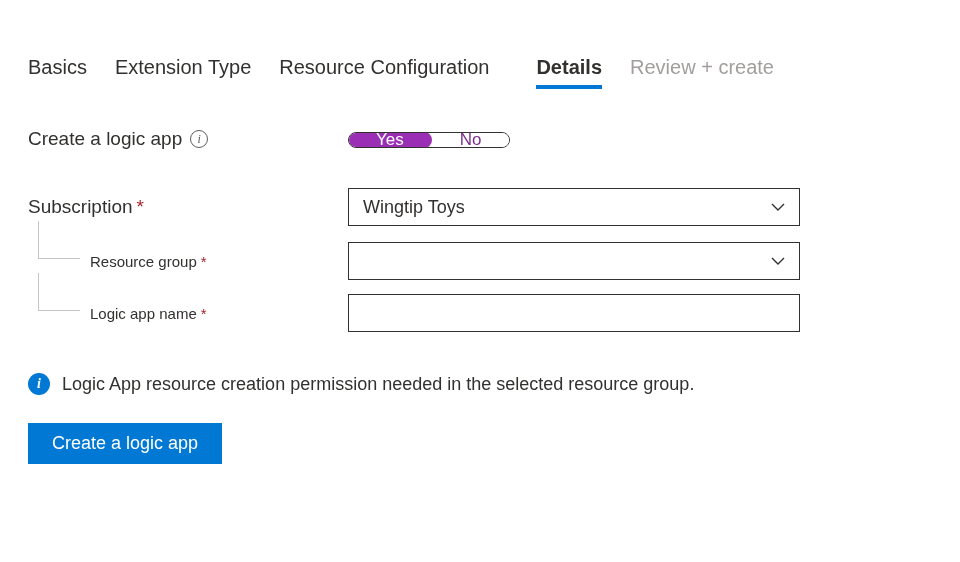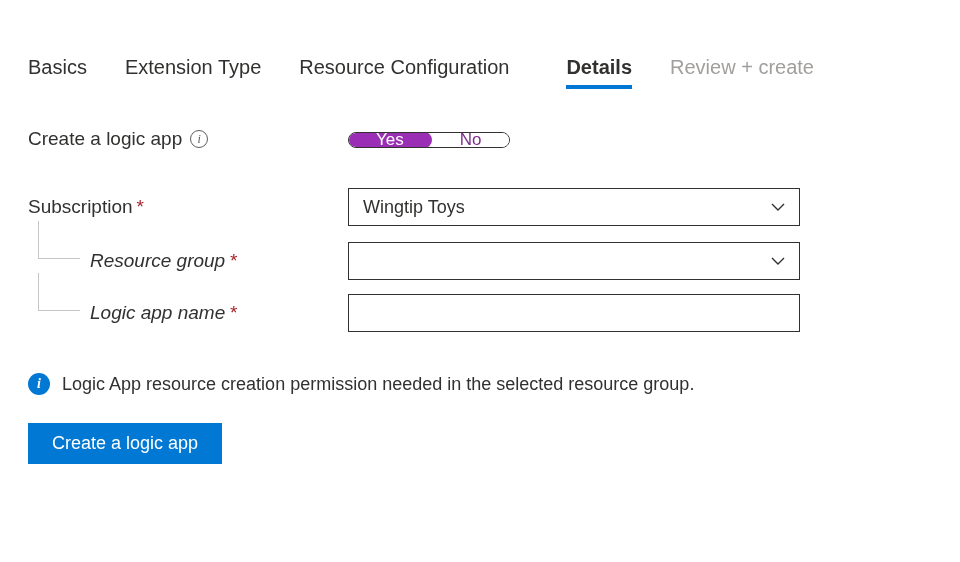--- a/index.html
+++ b/index.html
@@ -10,21 +10,21 @@
       background: #fff;
       padding: 0;
       width: 960px;
       height: 562px;
     }
     .wrap {
       padding: 55px 28px 0 28px;
     }
     .tabs {
       display: flex;
-      gap: 38px;
+      gap: 28px;
       align-items: flex-end;
       margin-bottom: 30px;
     }
     .tab {
       font-size: 20px;
       color: #323130;
       padding-bottom: 6px;
       cursor: pointer;
       border-bottom: 4px solid transparent;
       line-height: 1.2;
@@ -147,24 +147,23 @@
     .tree-connector::after {
       content: "";
       position: absolute;
       left: 0;
       right: 10px;
       bottom: 22px;
       border-bottom: 1px solid #c8c6c4;
     }
     .indent-label {
       width: 258px;
-      font-size: 19px;
+      font-size: 15px;
       display: flex;
       align-items: flex-end;
-      font-style: italic;
     }
     .info-bar {
       display: flex;
       align-items: center;
       gap: 12px;
       margin-top: 40px;
       margin-bottom: 28px;
       font-size: 18px;
     }
     .info-icon-blue {

